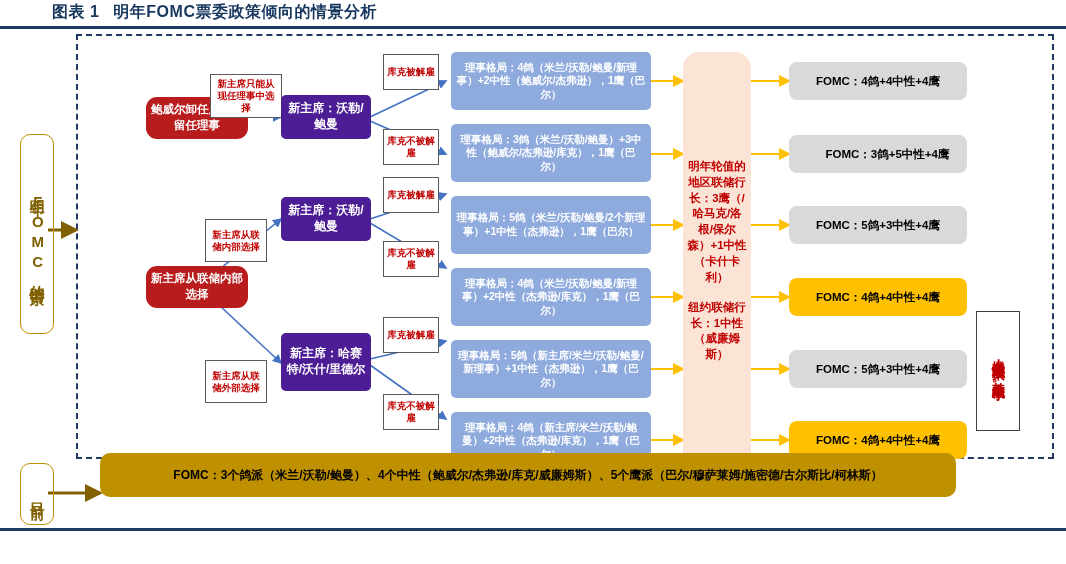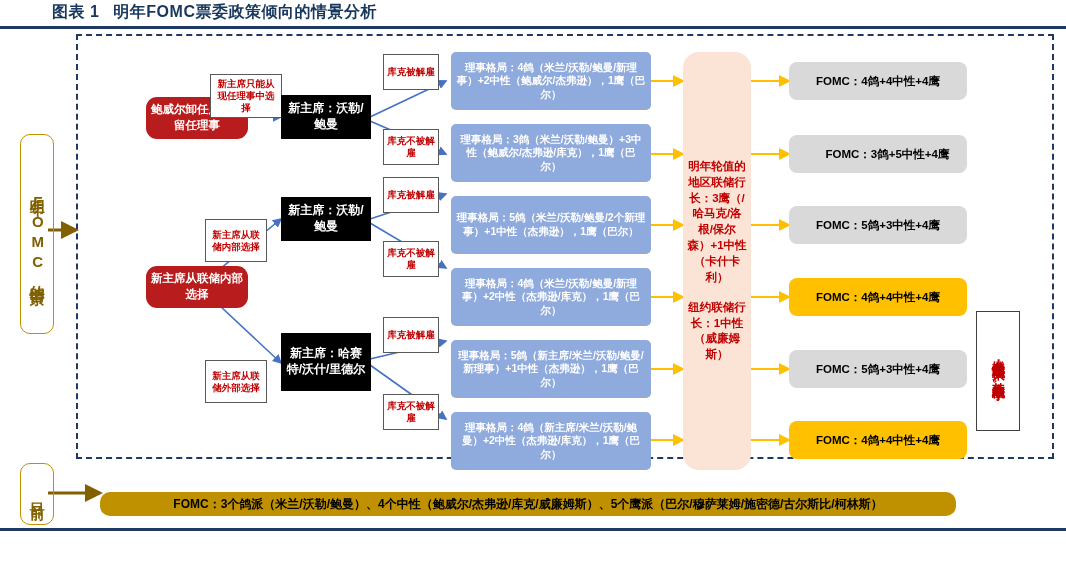--- a/index.html
+++ b/index.html
@@ -41,21 +41,21 @@
   .vlabel{
     position:absolute;box-sizing:border-box;border:1.5px solid #BF9000;border-radius:10px;
     color:#806000;font-weight:bold;display:flex;align-items:center;justify-content:center;
     writing-mode:vertical-rl;text-orientation:upright;letter-spacing:3px;line-height:1.1;
   }
   .orange-box{
     background:#b91c1c;color:#fff;border-radius:11px;font-weight:bold;
     font-size:11.5px;line-height:1.35;padding:2px 4px;margin-left:44px;
   }
   .blue-box{
-    background:#000000;color:#fff;border-radius:0;font-weight:bold;
+    background:#4c1d95;color:#fff;border-radius:5px;font-weight:bold;
     font-size:12px;line-height:1.3;padding:2px 3px;
   }
   .white-note{
     background:#ffffff;border:1px solid #595959;color:#C00000;font-weight:bold;
     font-size:9.5px;line-height:1.25;padding:1px 2px;
   }
   .lblue-box{
     background:#8FAADC;color:#ffffff;border-radius:5px;font-weight:bold;
     font-size:10.5px;line-height:1.3;padding:3px 5px;text-align:center;
   }
@@ -175,18 +175,18 @@
   <div class="nodebox res-box" style="left:789px;top:33px;width:178px;height:38px;">FOMC：4鸽+4中性+4鹰</div>
   <div class="nodebox res-box" style="left:789px;top:106px;width:178px;height:38px;padding-left:25px;">FOMC：3鸽+5中性+4鹰</div>
   <div class="nodebox res-box" style="left:789px;top:177px;width:178px;height:38px;">FOMC：5鸽+3中性+4鹰</div>
   <div class="nodebox res-box hl" style="left:789px;top:249px;width:178px;height:38px;">FOMC：4鸽+4中性+4鹰</div>
   <div class="nodebox res-box" style="left:789px;top:321px;width:178px;height:38px;">FOMC：5鸽+3中性+4鹰</div>
   <div class="nodebox res-box hl" style="left:789px;top:392px;width:178px;height:38px;">FOMC：4鸽+4中性+4鹰</div>
 
   <div class="nodebox note-box vnote" style="left:976px;top:282px;width:44px;height:120px;
        writing-mode:vertical-rl;text-orientation:upright;letter-spacing:1px;">橙色情景的概率大，其余的概率小。</div>
 
-  <div class="nodebox gold-bar" style="left:100px;top:463px;width:856px;height:24px;">FOMC：3个鸽派（米兰/沃勒/鲍曼）、4个中性（鲍威尔/杰弗逊/库克/威廉姆斯）、5个鹰派（巴尔/穆萨莱姆/施密德/古尔斯比/柯林斯）</div>
+  <div class="nodebox gold-bar" style="left:100px;top:424px;width:856px;height:44px;">FOMC：3个鸽派（米兰/沃勒/鲍曼）、4个中性（鲍威尔/杰弗逊/库克/威廉姆斯）、5个鹰派（巴尔/穆萨莱姆/施密德/古尔斯比/柯林斯）</div>
 
 </div>
 
 <div id="src-rule"></div>
 <div id="src-note">资料来源：美联储，华创证券</div>
 
 </body></html>

